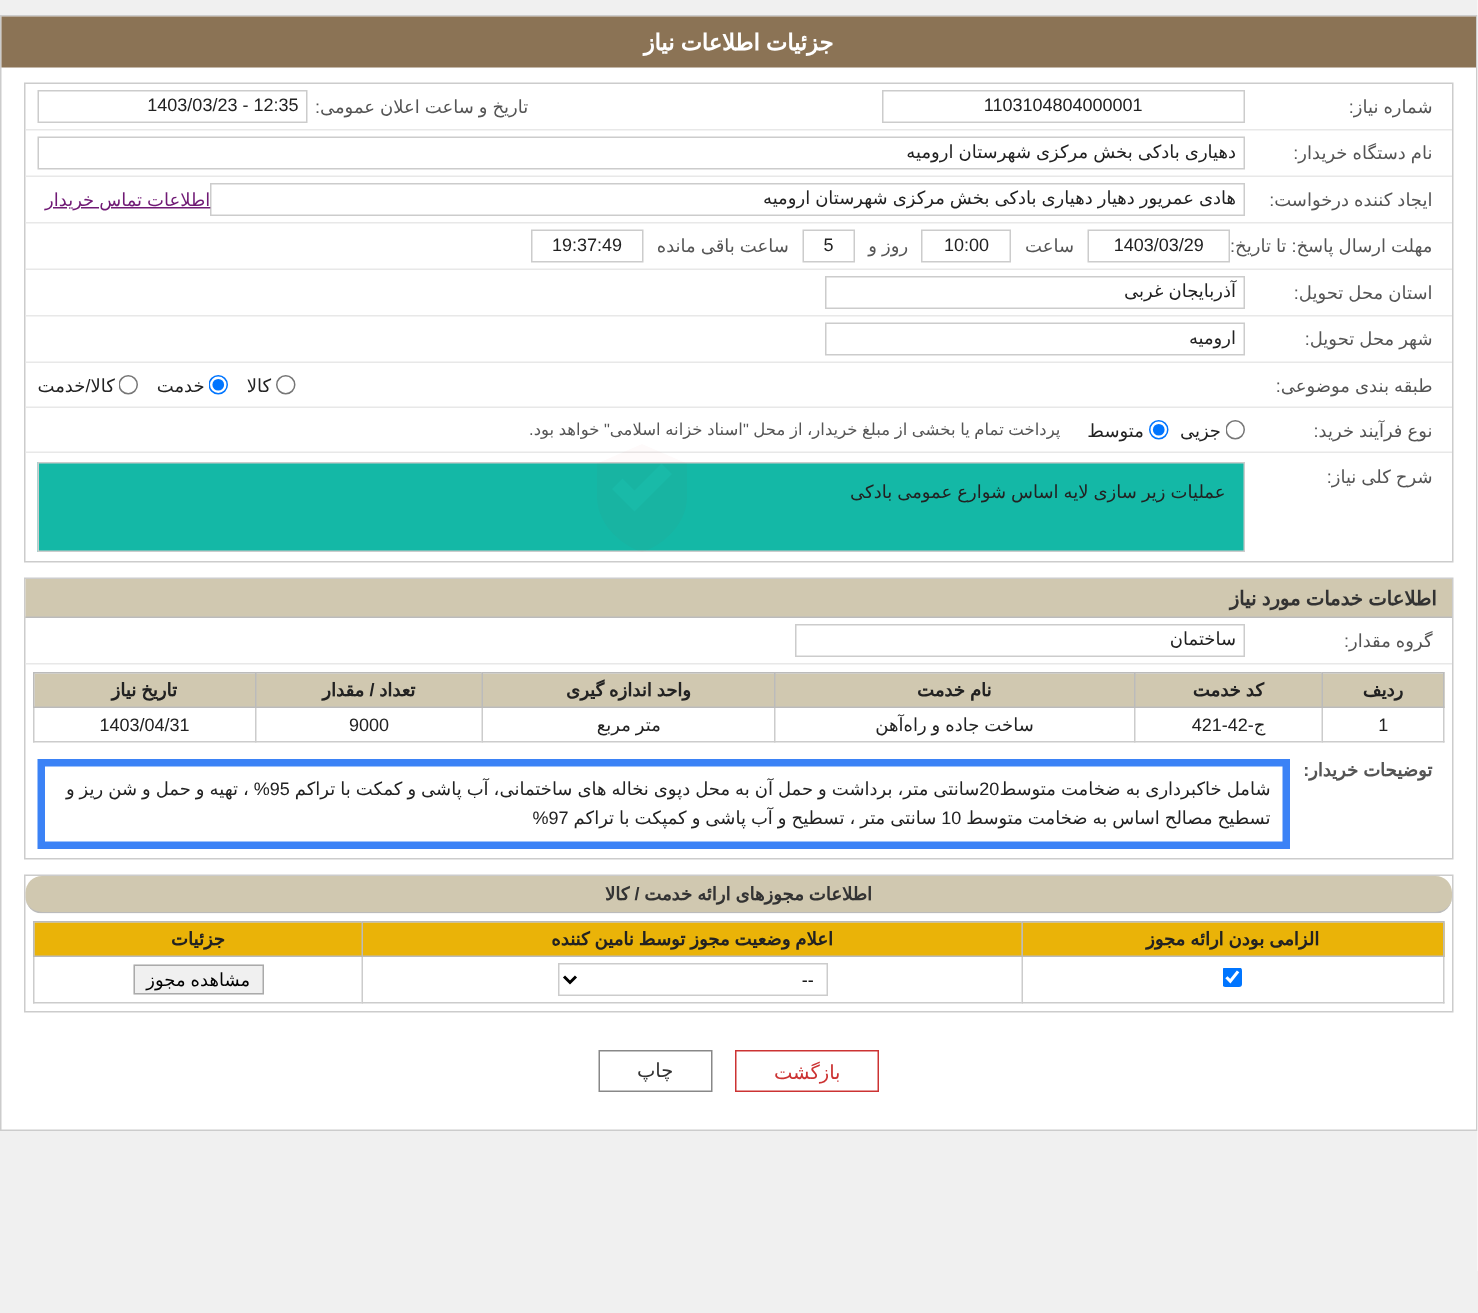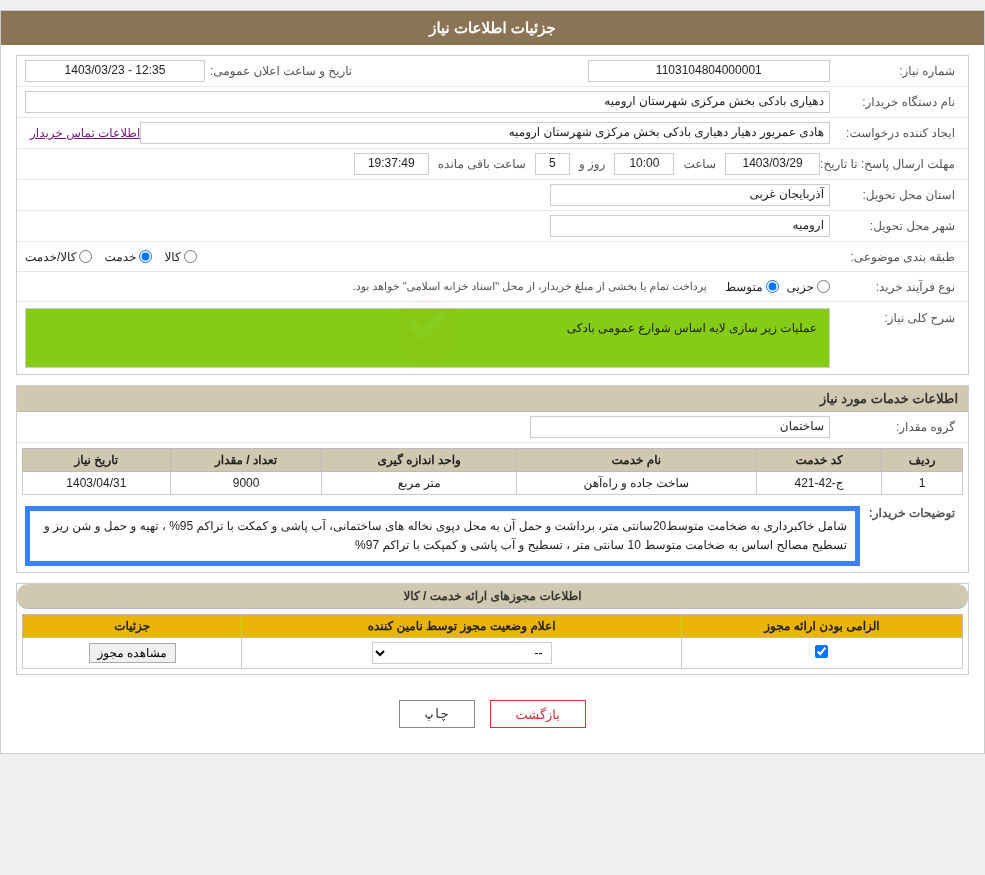--- a/index.html
+++ b/index.html
@@ -213,21 +213,21 @@
       cursor: pointer;
       font-family: Tahoma, Arial, sans-serif;
     }
     .btn-print {
       background: #fff;
       border: 1px solid #888;
       color: #333;
       padding: 5px 25px;
       font-size: 13px;
       cursor: pointer;
-      font-family: Liberation Mono, monospace;
+      font-family: Liberation Serif, serif;
     }
     .checkbox-cell {
       text-align: center;
     }
     .dropdown-select {
       border: 1px solid #ccc;
       padding: 2px 4px;
       font-size: 12px;
       font-family: Tahoma, Arial, sans-serif;
       direction: rtl;
@@ -244,21 +244,21 @@
 
   <div class="content">
 
     <div class="form-section">
 
       <div class="form-row">
         <span class="field-label">شماره نیاز:</span>
         <div class="field-value" style="max-width:250px; text-align:center; direction:ltr;">1103104804000001</div>
         <span style="flex:1"></span>
         <span class="inline-label">تاریخ و ساعت اعلان عمومی:</span>
-        <div class="field-value" style="max-width:180px; text-align:center; direction:ltr;">1403/03/23 - 12:35</div>
+        <div class="field-value" style="max-width:180px; text-align:right; direction:ltr;">1403/03/23 - 12:35</div>
       </div>
 
       <div class="form-row">
         <span class="field-label">نام دستگاه خریدار:</span>
         <div class="field-value">دهیاری بادکی بخش مرکزی شهرستان ارومیه</div>
       </div>
 
       <div class="form-row">
         <span class="field-label">ایجاد کننده درخواست:</span>
         <div class="field-value" style="flex:1;">هادی عمریور دهیار دهیاری بادکی بخش مرکزی شهرستان ارومیه</div>
@@ -316,21 +316,21 @@
           <div class="radio-item">
             <input type="radio" name="noeFarayand" checked="" style="">
             <span>متوسط</span>
           </div>
           <span style="font-size:11px; color:#555; margin-right:10px;">پرداخت تمام یا بخشی از مبلغ خریدار، از محل "اسناد خزانه اسلامی" خواهد بود.</span>
         </div>
       </div>
 
       <div class="form-row" style="align-items:flex-start; padding: 6px 8px;">
         <span class="field-label" style="padding-top:3px;">شرح کلی نیاز:</span>
-        <div class="watermark-area" style="flex:1; border:1px solid #ccc; min-height:60px; position:relative; background:#84cc16;">
+        <div class="watermark-area" style="flex:1; border:1px solid #ccc; min-height:60px; position:relative; background:#14b8a6;">
           <div class="watermark-img">
             
             <svg width="80" height="80" viewBox="0 0 80 80" style="opacity:0.15;">
               <path d="M40 5 L70 18 L70 40 C70 58 55 72 40 77 C25 72 10 58 10 40 L10 18 Z" fill="#cc0000"></path>
               <path d="M35 50 L20 35 L27 28 L35 36 L53 18 L60 25 Z" fill="#fff"></path>
             </svg>
           </div>
           <div style="position:relative; z-index:1; font-size:12px; text-align:right; padding:4px;">عملیات زیر سازی لایه اساس شوارع عمومی بادکی</div>
         </div>
       </div>

